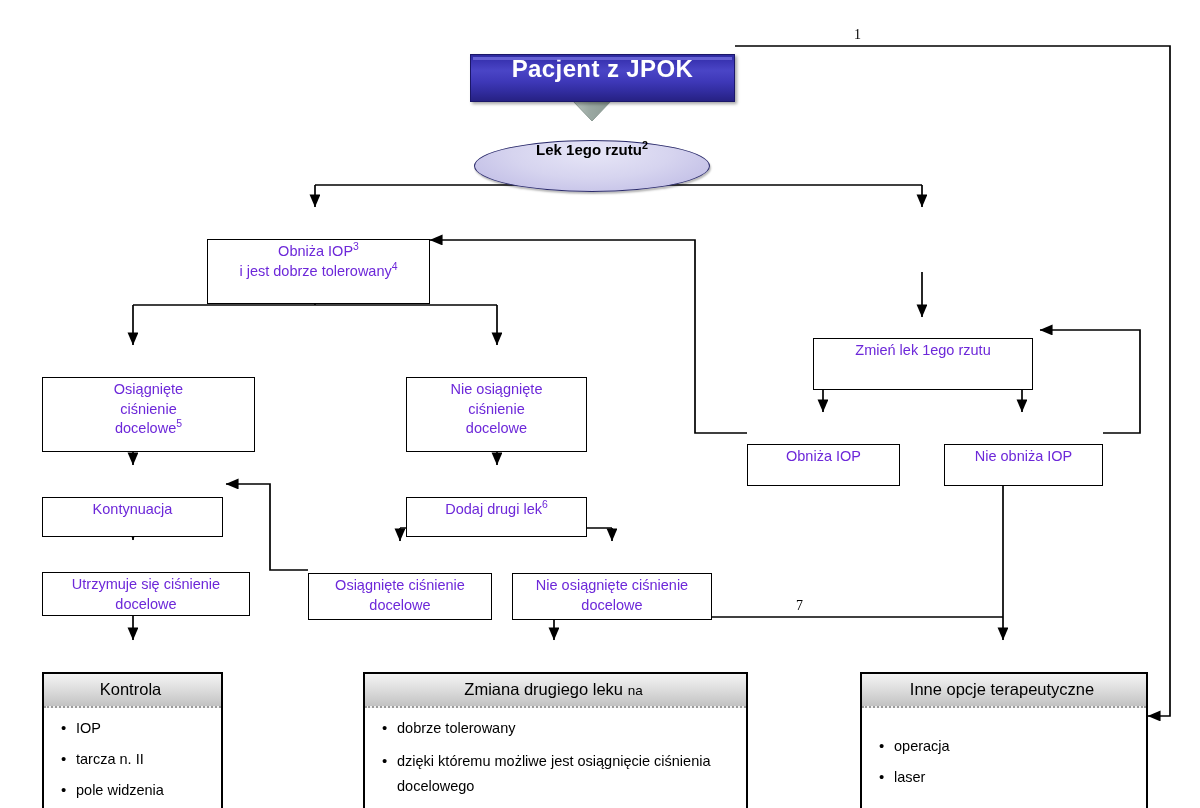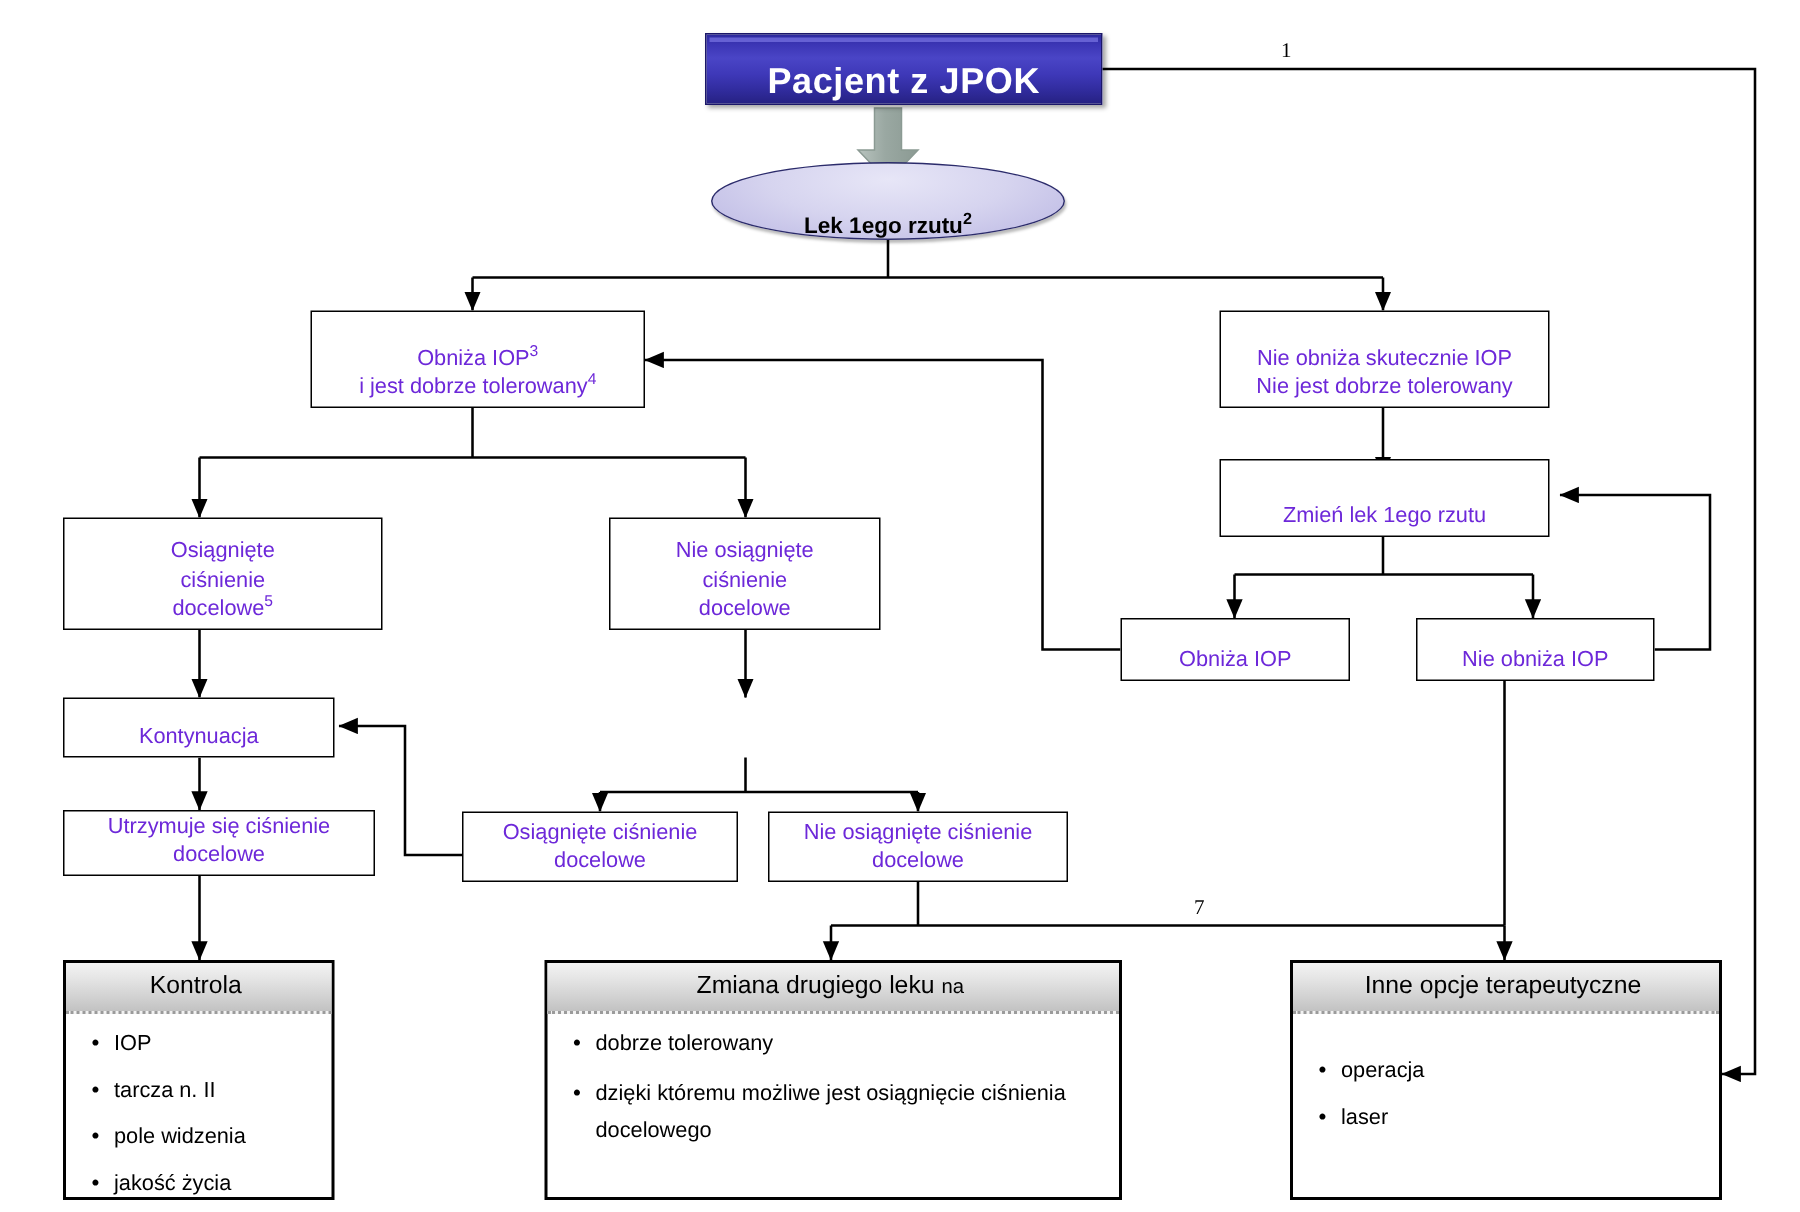--- a/index.html
+++ b/index.html
@@ -24,23 +24,24 @@
     top: 0;
     width: 1200px;
     height: 808px;
     pointer-events: none;
   }
 
   .node {
     position: absolute;
     box-sizing: border-box;
     display: flex;
-    align-items: flex-end;
+    align-items: flex-start;
     justify-content: center;
     text-align: center;
+    margin-top: 32px;
   }
 
   
   .box {
     border: 1.4px solid #000000;
     background: #ffffff;
     color: #6d28d9;
     font-size: 14.5px;
     line-height: 1.35;
     padding: 2px 6px;
@@ -216,26 +217,20 @@
     <span><span>Lek 1ego rzutu</span><sup>2</sup></span>
   </div>
 
   <div class="node box" style="left:207px; top:207px; width:223px; height:65px;">
     <span>
       <span>Obniża IOP</span><sup>3</sup><br>
       <span>i jest dobrze tolerowany</span><sup>4</sup>
     </span>
   </div>
 
-  <div class="node box" style="left:813px; top:207px; width:220px; height:65px;">
-    <span>
-      <span>Nie obniża skutecznie IOP</span><br>
-      <span>Nie jest dobrze tolerowany</span>
-    </span>
-  </div>
 
   <div class="node box" style="left:42px; top:345px; width:213px; height:75px;">
     <span>
       <span>Osiągnięte</span><br>
       <span>ciśnienie</span><br>
       <span>docelowe</span><sup>5</sup>
     </span>
   </div>
 
   <div class="node box" style="left:406px; top:345px; width:181px; height:75px;">
@@ -255,20 +250,23 @@
   </div>
 
   <div class="node box" style="left:42px; top:465px; width:181px; height:40px;">
     <span>Kontynuacja</span>
   </div>
 
   <div class="node box" style="left:944px; top:412px; width:159px; height:42px;">
     <span>Nie obniża IOP</span>
   </div>
 
+  <div class="node box" style="left:406px; top:465px; width:181px; height:40px;">
+    <span><span>Dodaj drugi lek</span><sup>6</sup></span>
+  </div>
 
   <div class="node box" style="left:42px; top:540px; width:208px; height:44px;">
     <span>
       <span>Utrzymuje się ciśnienie</span><br>
       <span>docelowe</span>
     </span>
   </div>
 
   <div class="node box" style="left:308px; top:541px; width:184px; height:47px;">
     <span>

